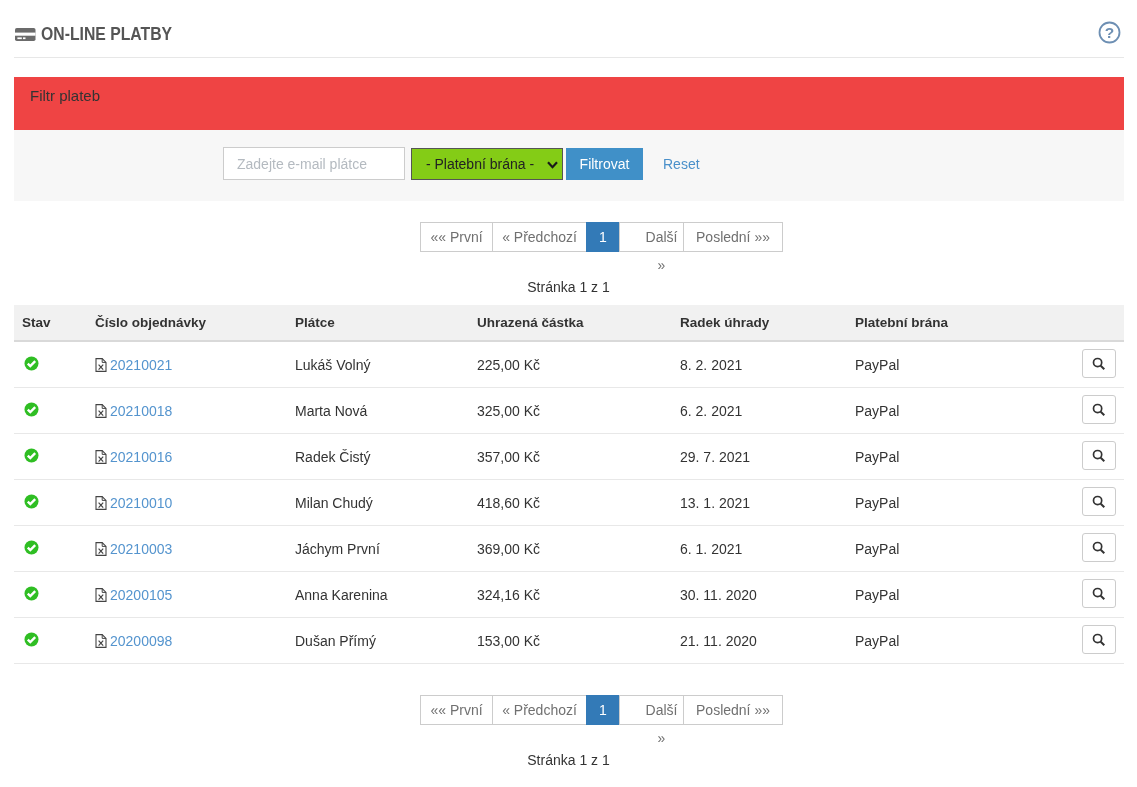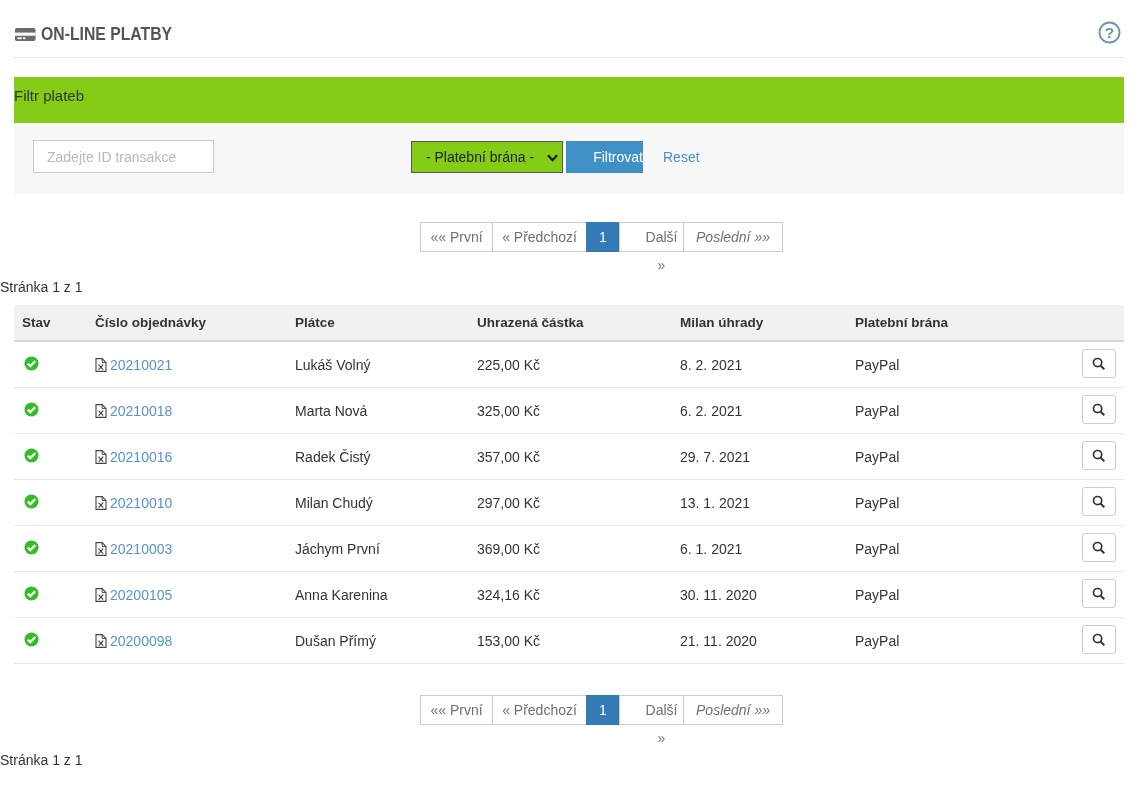--- a/index.html
+++ b/index.html
@@ -7,44 +7,44 @@
 html,body { width:1137px; height:787px; background:#fff; font-family:"Liberation Sans", sans-serif; position:relative; overflow:hidden; }
 
 
 .ptitle { position:absolute; left:41px; top:23px; font-size:19px; font-weight:bold; color:#555555; transform:scaleX(0.83); transform-origin:left top; white-space:nowrap; }
 .cardicon { position:absolute; left:15px; top:28px; }
 .helpicon { position:absolute; left:1098px; top:21px; }
 .hline { position:absolute; left:14px; top:57px; width:1110px; height:1px; background:#e7e7e7; }
 
 
 .filter { position:absolute; left:14px; top:77px; width:1110px; height:109px; }
-.filter-head { height:46px; background:#84cc16; font-size:15px; color:#333; line-height:38px; padding-left:0; }
+.filter-head { height:53px; background:#ef4444; font-size:15px; color:#333; line-height:38px; padding-left:16px; }
 .filter-body { position:relative; height:71px; background:#f7f7f7; }
 .fi { position:absolute; top:17px; height:33px; border:1px solid #cccccc; background:#fff; font-family:"Liberation Sans",sans-serif; font-size:14px; padding:0 13px; color:#333; }
 .fi::placeholder { color:#b4bac0; opacity:1; }
 #fi1 { left:19px; width:181px; }
 #fi2 { left:209px; width:182px; }
 .fsel { position:absolute; left:397px; top:18px; width:152px; height:32px; border:1px solid #555; background:#84cc16; font-size:14px; color:#222; display:flex; align-items:center; justify-content:center; }
 .fsel .txt { margin-right:14px; }
 .fsel svg { position:absolute; right:4px; top:12px; }
-.fbtn { position:absolute; left:552px; top:18px; width:77px; height:32px; background:#4090c8; color:#fff; font-size:14px; text-align:right; line-height:32px; }
+.fbtn { position:absolute; left:552px; top:18px; width:77px; height:32px; background:#4090c8; color:#fff; font-size:14px; text-align:center; line-height:32px; }
 .freset { position:absolute; left:649px; top:26px; font-size:14px; color:#4a90ca; }
 
 
 .pagwrap { position:absolute; left:392px;margin-left:28px; }
 .pag { display:inline-flex; }
 .pag span { display:block; height:30px; line-height:28px; font-size:14px; color:#707070; background:#fff; border:1px solid #ccc; margin-left:-1px; text-align:center; }
 .pag span:first-child { margin-left:0; }
 .pag span:nth-child(1){width:73px;}
 .pag span:nth-child(2){width:95px;}
 .pag span:nth-child(3){width:34px;}
 .pag span:nth-child(4){width:65px;padding-left:20px;}
-.pag span:nth-child(5){width:100px;font-style:italic;}
+.pag span:nth-child(5){width:100px;}
 .pag span.act { background:#337ab7; border-color:#337ab7; color:#fff; }
-.pinfo { position:absolute; width:1137px; font-size:14px; color:#333; }
+.pinfo { position:absolute; width:1137px; text-align:center; font-size:14px; color:#333; }
 
 
 table.grid { position:absolute; left:14px; top:305px; width:1110px; border-collapse:collapse; font-size:14px; color:#333; table-layout:fixed; }
 table.grid th { background:#f1f1f1; text-align:left; font-size:13.5px; font-weight:bold; color:#333; padding:8px 8px; height:36px; border-bottom:2px solid #d9d9d9; }
 table.grid td { height:45px; padding:8px 8px; border-bottom:1px solid #e8e8e8; vertical-align:middle; }
 td.c-btn { text-align:right; padding-right:14px; }
 a.onum { color:#5494ce; text-decoration:none; }
 .fileicon { display:inline-block; vertical-align:-2px; margin-right:3px; }
 .viewbtn { display:inline-flex; align-items:center; justify-content:center; width:34px; height:29px; border:1px solid #ccc; border-radius:3px; background:#fff; position:relative; top:-1px; vertical-align:middle; }
 </style>
@@ -60,21 +60,21 @@
 <div class="ptitle">ON-LINE PLATBY</div>
 <svg class="helpicon" width="23" height="23" viewBox="0 0 23 23">
   <circle cx="11.5" cy="11.5" r="10" fill="none" stroke="#6d8fb3" stroke-width="1.8"></circle>
   <text x="11.5" y="17" font-size="15.5" font-weight="bold" fill="#6d8fb3" text-anchor="middle" font-family="Liberation Sans,sans-serif">?</text>
 </svg>
 <div class="hline"></div>
 
 <div class="filter">
   <div class="filter-head">Filtr plateb</div>
   <div class="filter-body">
-    <input id="fi1" class="fi" placeholder="Zadejte ID transakce" style="">
+    <input id="fi2" class="fi" placeholder="Zadejte e-mail plátce" style="">
     <div class="fsel">
         <span class="txt">- Platební brána -</span>
       <svg width="11" height="8" viewBox="0 0 11 8">
           <path d="M1 1.2 L5.5 6.2 L10 1.2" fill="none" stroke="#1a1a1a" stroke-width="2.2"></path>
         </svg>
     </div>
     <div class="fbtn">Filtrovat</div>
     <div class="freset">Reset</div>
   </div>
 </div>
@@ -99,21 +99,21 @@
       <col style="width:175px">
       <col style="width:218px">
       <col style="width:59px">
   </colgroup>
   <thead>
     <tr>
         <th>Stav</th>
         <th>Číslo objednávky</th>
         <th>Plátce</th>
         <th>Uhrazená částka</th>
-        <th>Milan úhrady</th>
+        <th>Radek úhrady</th>
         <th>Platební brána</th>
         <th></th>
       </tr>
   </thead>
   <tbody>
     <tr>
       <td><svg class="chk" style="margin-left:2px" width="15" height="15" viewBox="0 0 15 15">
             <circle cx="7.5" cy="7.5" r="7" fill="#2fbe23"></circle>
             <path d="M3.8 7.6 L6.3 10.1 L11.2 5.2" fill="none" stroke="#fff" stroke-width="2.4"></path>
           </svg></td>
@@ -179,21 +179,21 @@
       <td><svg class="chk" style="margin-left:2px" width="15" height="15" viewBox="0 0 15 15">
             <circle cx="7.5" cy="7.5" r="7" fill="#2fbe23"></circle>
             <path d="M3.8 7.6 L6.3 10.1 L11.2 5.2" fill="none" stroke="#fff" stroke-width="2.4"></path>
           </svg></td>
       <td><svg class="fileicon" width="12" height="14" viewBox="0 0 12 14">
             <path d="M1 0.6 H7.2 L11 4.4 V13.4 H1 Z" fill="none" stroke="#444" stroke-width="1.1"></path>
             <path d="M7.2 0.6 V4.4 H11" fill="none" stroke="#444" stroke-width="1"></path>
             <path d="M3.6 6.6 L8.2 11.6 M8.2 6.6 L3.6 11.6" stroke="#444" stroke-width="1.2"></path>
           </svg><a class="onum">20210010</a></td>
       <td>Milan Chudý</td>
-      <td>297,00 Kč</td>
+      <td>418,60 Kč</td>
       <td>13. 1. 2021</td>
       <td>PayPal</td>
       <td class="c-btn"><span class="viewbtn">
             <svg width="14" height="14" viewBox="0 0 14 14">
               <circle cx="5.6" cy="5.6" r="4.1" fill="none" stroke="#333" stroke-width="1.7"></circle>
               <path d="M8.7 8.7 L12.3 12.3" stroke="#333" stroke-width="2"></path>
             </svg>
           </span></td>
     </tr>
     <tr>

